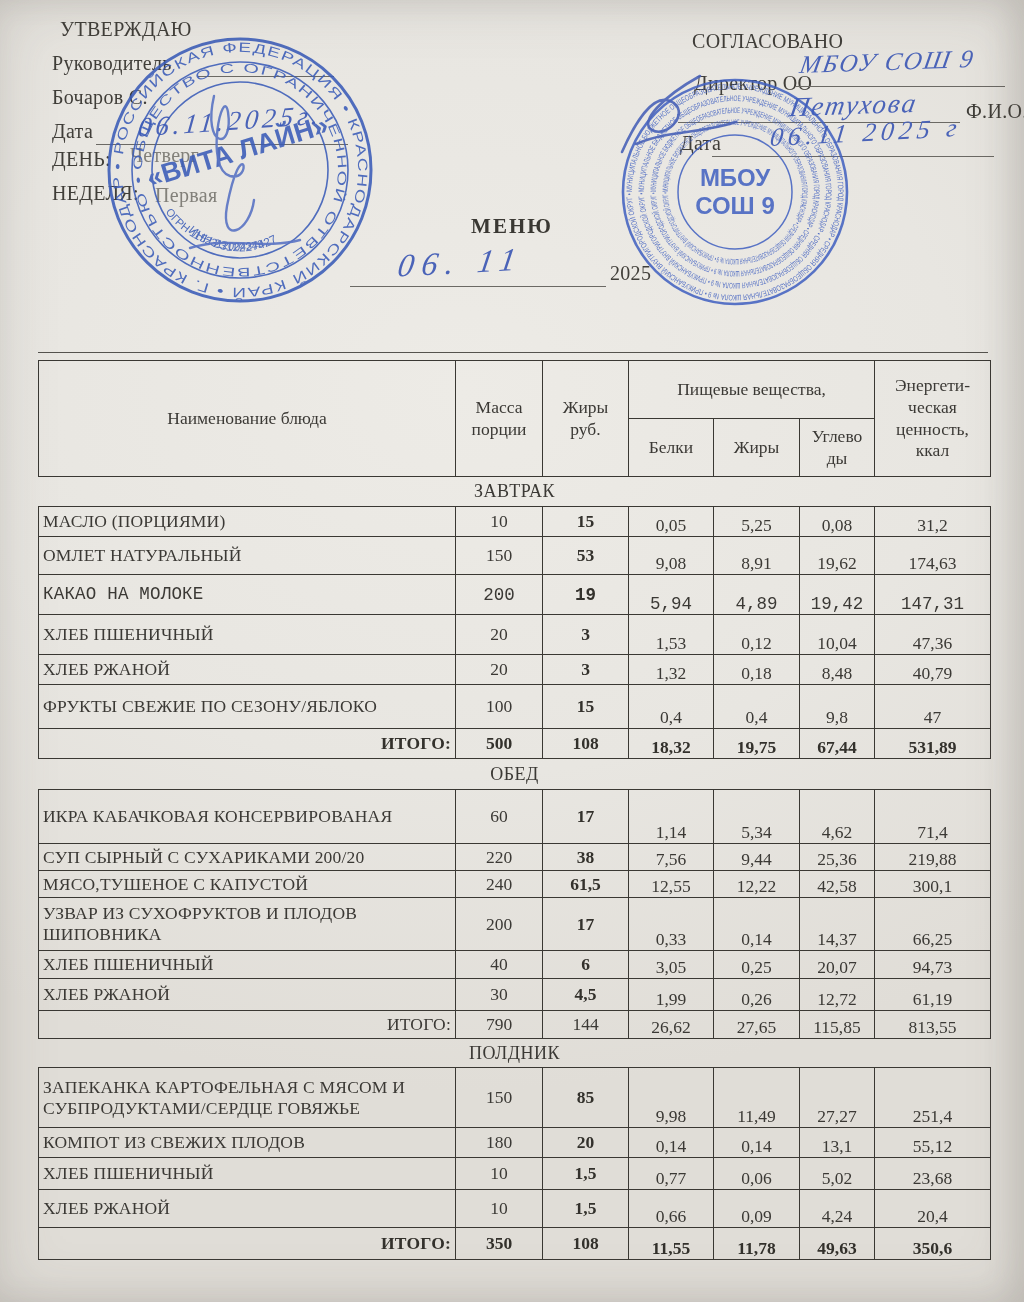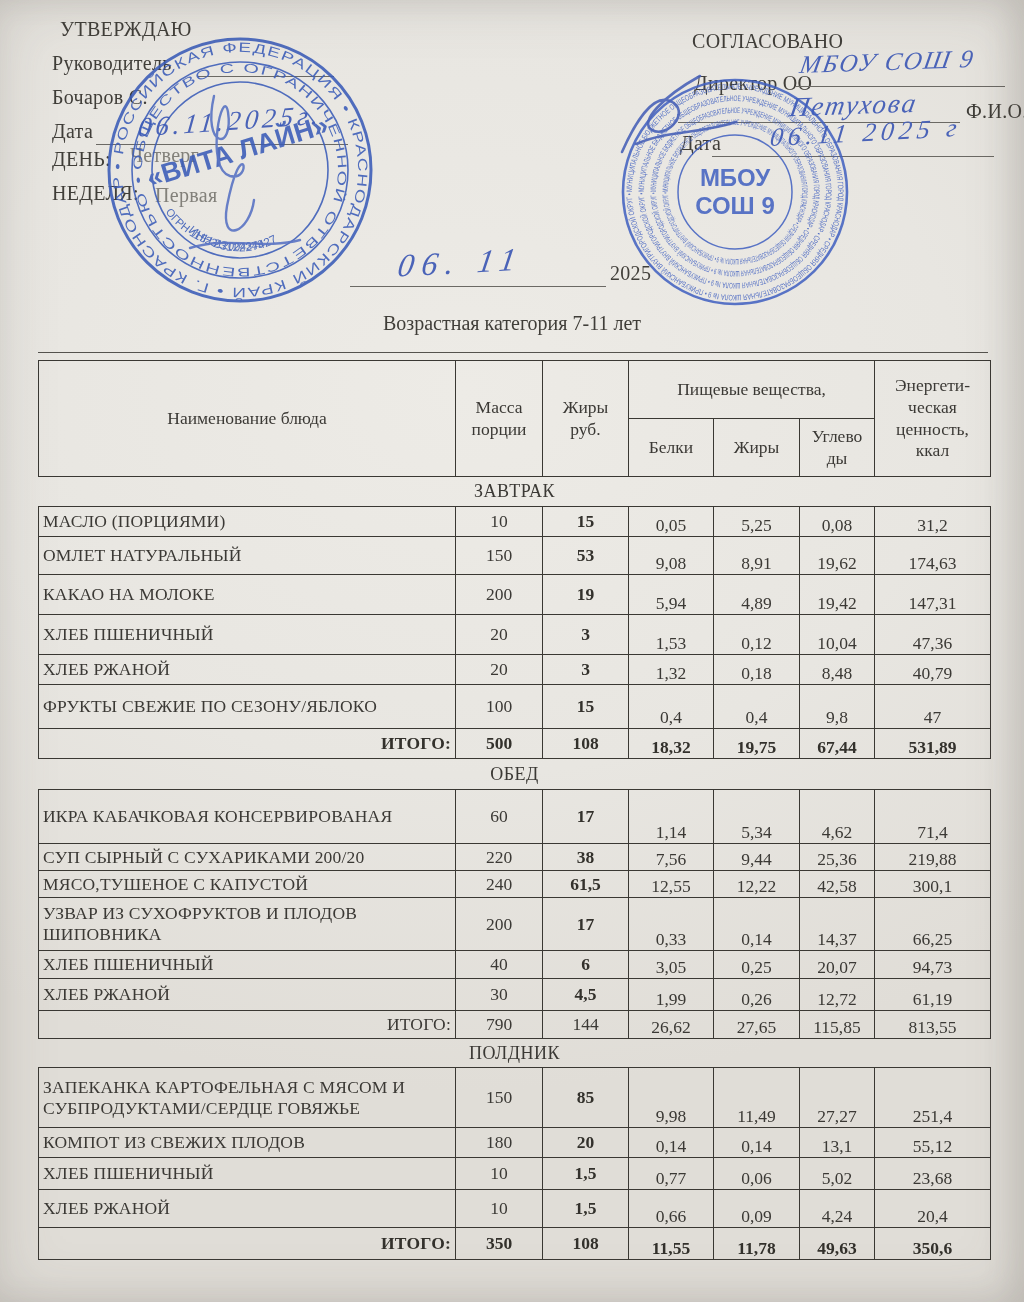--- a/index.html
+++ b/index.html
@@ -57,24 +57,24 @@
   <div class="abs t20" style="left:680px;top:72px;margin-left:14px;">Директор ОО</div>
   <div class="uline" style="left:795px;top:86px;width:210px;"></div>
   <div class="hw" style="left:800px;top:48px;font-size:25px;letter-spacing:2px;transform:rotate(-2deg) skewX(-12deg);">МБОУ СОШ 9</div>
   <div class="uline" style="left:678px;top:122px;width:282px;"></div>
   <div class="hw" style="left:790px;top:90px;font-size:27px;letter-spacing:2px;transform:rotate(-2deg) skewX(-12deg);">Петухова</div>
   <div class="abs t20" style="left:966px;top:100px;">Ф.И.О.</div>
   <div class="abs t20" style="left:680px;top:132px;">Дата</div>
   <div class="uline" style="left:712px;top:156px;width:282px;"></div>
   <div class="hw" style="left:770px;top:118px;font-size:26px;letter-spacing:5px;transform:rotate(-3deg) skewX(-10deg);">06.11 2025 г</div>
 
+  <div class="abs" style="left:0;top:214px;width:1024px;text-align:center;font-size:21px;font-weight:bold;letter-spacing:2px;color:#3a3833;">МЕНЮ</div>
   <div class="uline" style="left:350px;top:286px;width:256px;"></div>
   <div class="hw" style="left:398px;top:244px;font-size:32px;letter-spacing:8px;transform:rotate(-3deg) skewX(-12deg);">06. 11</div>
   <div class="abs t20" style="left:610px;top:262px;">2025</div>
-  <div class="abs" style="left:0;top:312px;width:1024px;text-align:center;font-size:20px;">Возрастная категория 7-11 лет</div>
 
   <div class="topline" style="top:352px;"></div>
   <table class="menu abs" style="left:38px;top:360px;">
     <colgroup>
       <col style="width:417px">
         <col style="width:87px">
         <col style="width:86px">
       <col style="width:85px">
         <col style="width:86px">
         <col style="width:75px">
@@ -115,21 +115,21 @@
         </tr>
         <tr style="height: 38px;">
           <td class="nm mid">ОМЛЕТ НАТУРАЛЬНЫЙ</td>
           <td class="num mid">150</td>
           <td class="num mid pbold">53</td>
           <td class="num bot">9,08</td>
           <td class="num bot">8,91</td>
           <td class="num bot">19,62</td>
           <td class="num bot">174,63</td>
         </tr>
-        <tr style="height: 40px;">
+        <tr style="height: 40px; font-family: Liberation Mono, monospace;">
           <td class="nm mid">КАКАО НА МОЛОКЕ</td>
           <td class="num mid">200</td>
           <td class="num mid pbold">19</td>
           <td class="num bot">5,94</td>
           <td class="num bot">4,89</td>
           <td class="num bot">19,42</td>
           <td class="num bot">147,31</td>
         </tr>
         <tr style="height: 40px;">
           <td class="nm mid">ХЛЕБ ПШЕНИЧНЫЙ</td>

